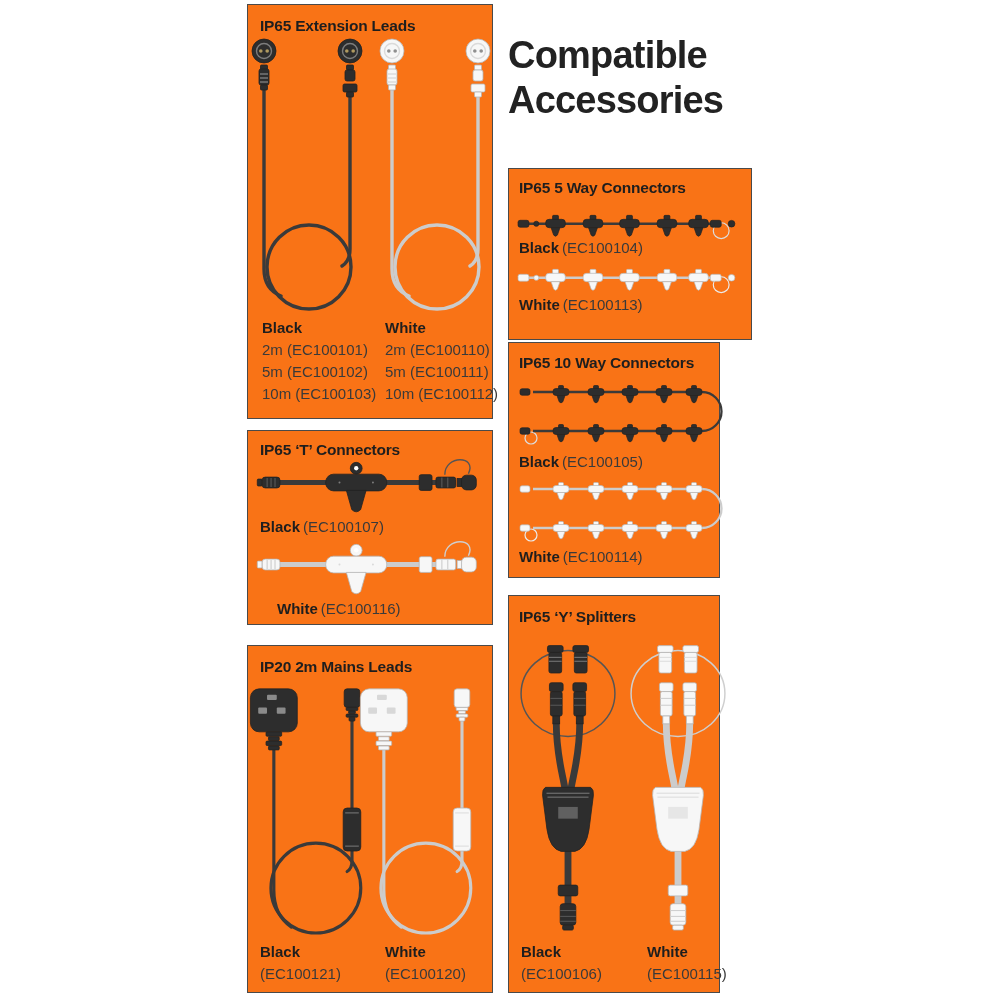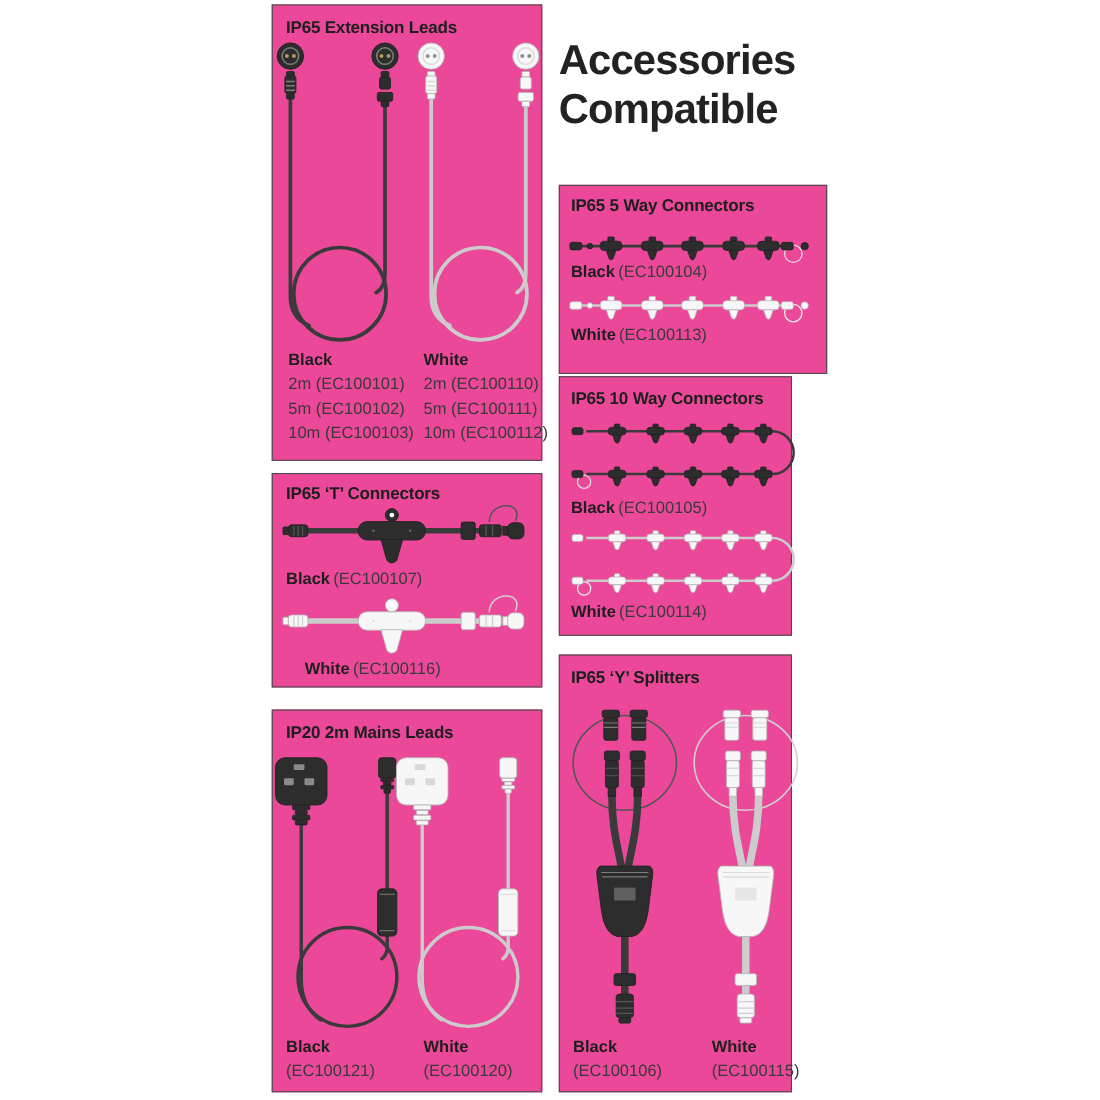--- a/index.html
+++ b/index.html
@@ -3,21 +3,21 @@
 <meta charset="utf-8">
 <style>
   html,body{margin:0;padding:0;background:#fff;}
   body{width:1000px;height:1000px;font-family:"Liberation Sans","DejaVu Sans",sans-serif;color:#242424;}
   .canvas{position:relative;width:1000px;height:1000px;background:#fff;overflow:hidden;}
 
   .main-title{position:absolute;left:508px;top:33px;margin:0;font-size:38px;line-height:45px;
     font-weight:bold;letter-spacing:-0.8px;color:#222;}
   .main-title span{display:block;}
 
-  .panel{position:absolute;border:1.5px solid #4a4a4a;background:#ec4899;box-sizing:border-box;}
+  .panel{position:absolute;border:1.5px solid #4a4a4a;background:#f97316;box-sizing:border-box;}
   .panel-title{position:absolute;margin:0;font-size:15.5px;font-weight:bold;letter-spacing:-0.2px;color:#1e1e1e;white-space:nowrap;}
 
   .vlabel{position:absolute;font-size:15px;white-space:nowrap;}
   .vlabel .b{font-weight:bold;color:#1e1e1e;}
   .vlabel .c{font-weight:normal;color:#3a3a3a;margin-left:3px;}
   .vstack{position:absolute;font-size:15px;line-height:22px;white-space:nowrap;}
   .vstack .b{font-weight:bold;color:#1e1e1e;}
   .vstack .c{font-weight:normal;color:#3a3a3a;}
 
   .ill{position:absolute;overflow:visible;}
@@ -234,22 +234,22 @@
         <line x1="34" y1="172" x2="76" y2="172"></line>
       </g>
       <rect x="45" y="182" width="20" height="12" style="fill:var(--slot);stroke:none" opacity="0.55"></rect>
     </symbol>
   </defs>
 </svg>
 
 <div class="canvas">
 
   <h1 class="main-title">
+    <span>Compatible</span>
     <span>Accessories</span>
-    <span>Compatible</span>
   </h1>
 
   <section class="panel" style="left:247px;top:4px;width:246px;height:415px;">
     <h2 class="panel-title" style="left:12px;top:12px;">IP65 Extension Leads</h2>
     <svg class="ill blk" style="left:3px;top:32px;" width="115" height="278">
         <use href="#sym-ext"></use>
       </svg>
     <svg class="ill wht" style="left:131px;top:32px;" width="115" height="278">
         <use href="#sym-ext"></use>
       </svg>

